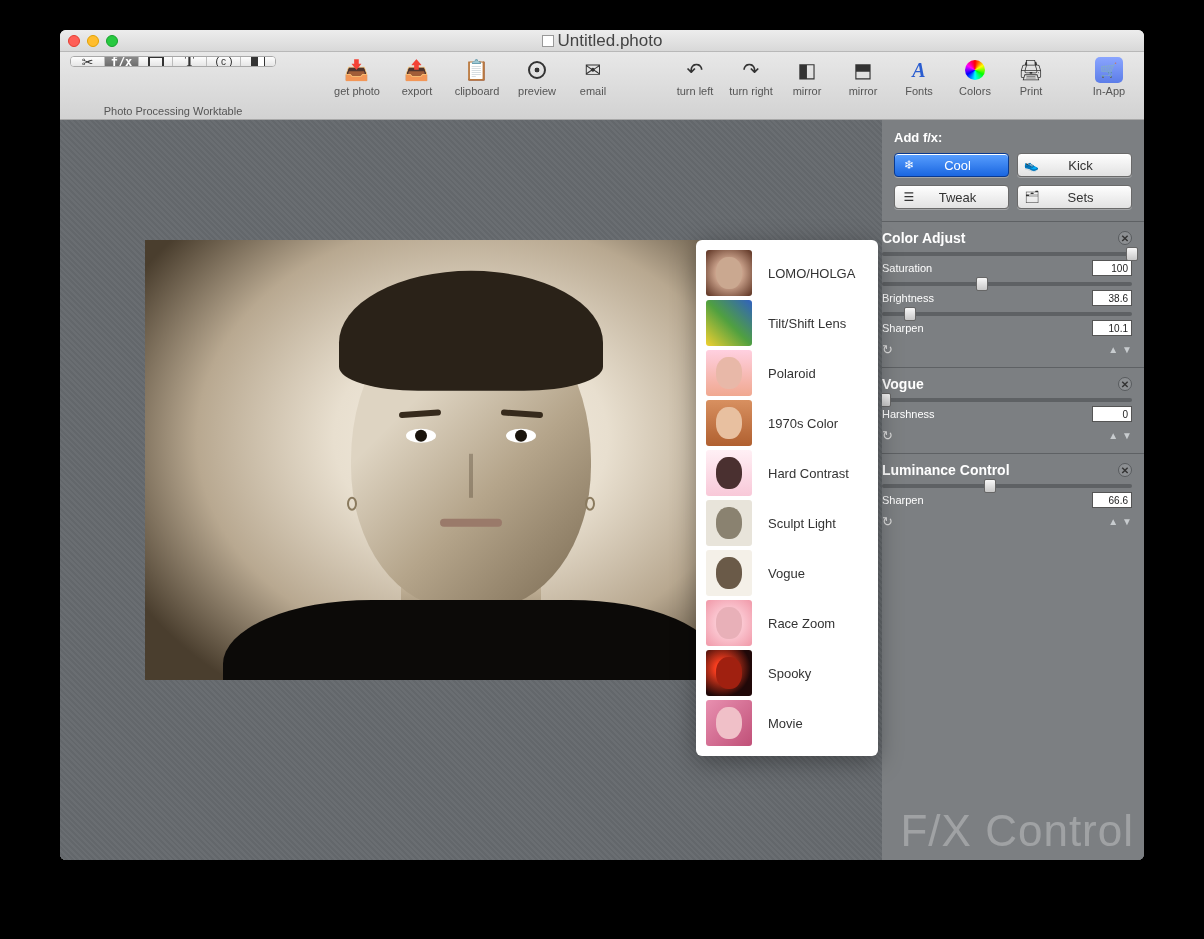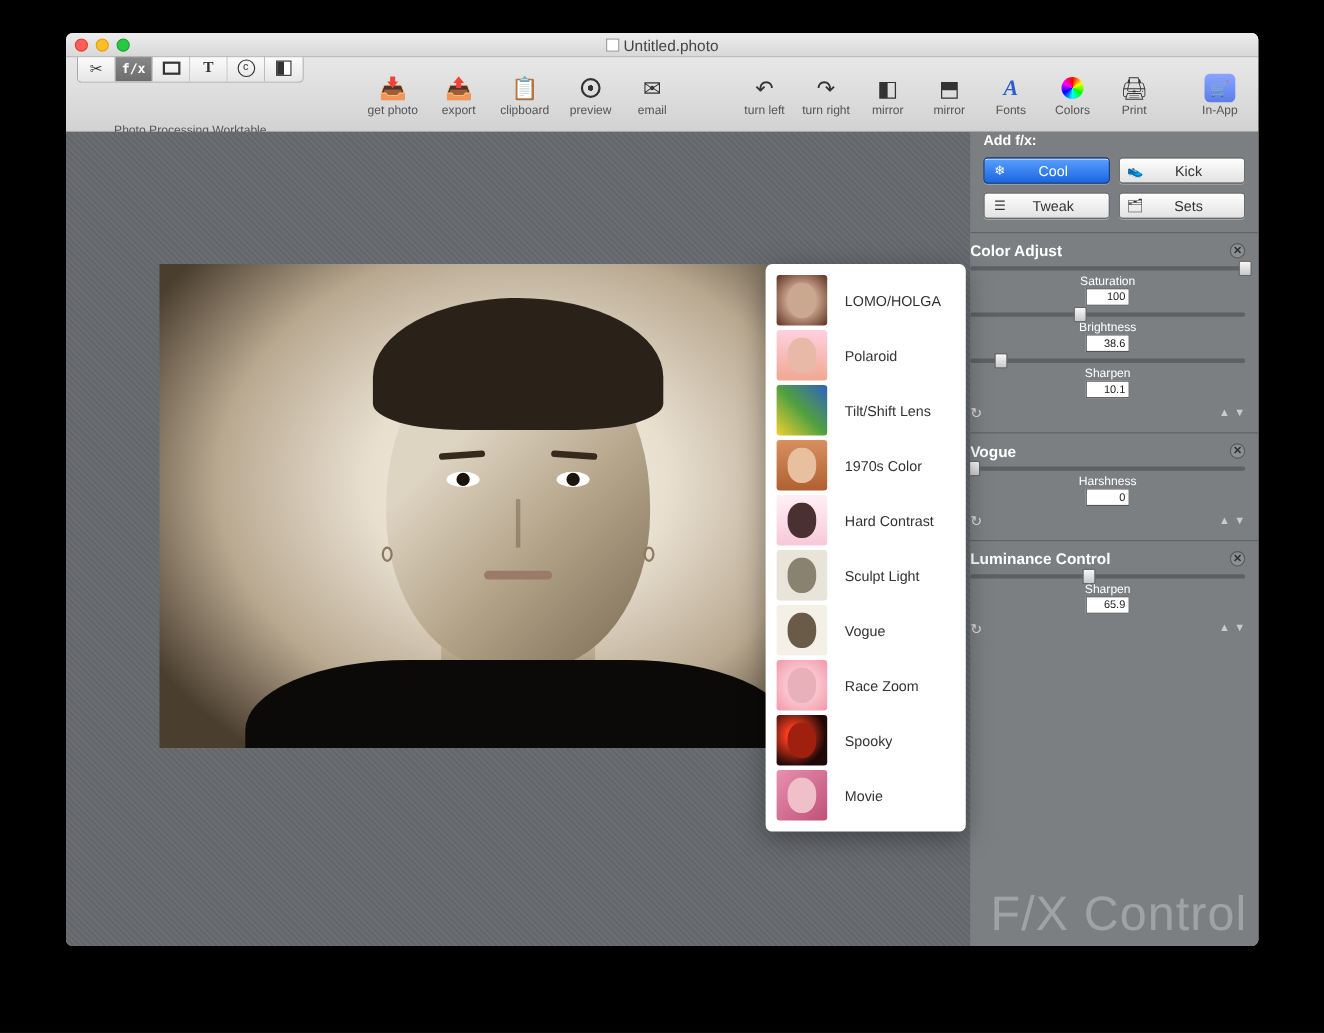--- a/index.html
+++ b/index.html
@@ -6,25 +6,25 @@
 body { background: #000; width: 1204px; height: 939px; overflow: hidden; position: relative; }
 .window { position: absolute; left: 60px; top: 30px; width: 1084px; height: 830px; background: #e8e8e8; border-radius: 6px; box-shadow: 0 10px 40px rgba(0,0,0,.6); overflow: hidden; display: flex; flex-direction: column; }
 
 
 .titlebar { height: 22px; background: linear-gradient(#ededed,#d8d8d8); display: flex; align-items: center; padding: 0 8px; position: relative; border-bottom: 1px solid #b8b8b8; }
 .traffic { display: flex; gap: 7px; }
 .traffic span { width: 12px; height: 12px; border-radius: 50%; display: block; }
 .tl-close { background: #ff5f57; border:1px solid #e33e32;}
 .tl-min { background: #ffbd2e; border:1px solid #e2a100;}
 .tl-max { background: #28c940; border:1px solid #17a22c;}
-.title-center { position: absolute; left: 0; right: 0; font-size: 14px; color: #444; pointer-events: none; display:flex; align-items:center; justify-content:center; gap:4px;}
+.title-center { position: absolute; left: 0; right: 0; font-size: 17px; color: #444; pointer-events: none; display:flex; align-items:center; justify-content:center; gap:4px;}
 .title-center .doc-ic { width:12px;height:12px;border:1px solid #999; background:#fff; display:inline-block;}
 
 
-.toolbar { height: 68px; background: linear-gradient(#e8e8e8,#d2d2d2); border-bottom: 1px solid #a8a8a8; display: flex; align-items: center; padding: 4px 10px 2px 10px; gap: 6px; }
+.toolbar { height: 68px; background: linear-gradient(#e8e8e8,#d2d2d2); border-bottom: 1px solid #a8a8a8; display: flex; padding: 4px 10px 2px 10px; gap: 6px; }
 .segment-wrap { display:flex; flex-direction:column; align-items:center; gap:2px;}
 .segment { display: flex; border: 1px solid #a8a8a8; border-radius: 4px; overflow: hidden; background:#fff; height:26px;}
 .seg-btn { width: 34px; height: 100%; display: flex; align-items: center; justify-content: center; border-right: 1px solid #bcbcbc; background: linear-gradient(#fdfdfd,#e6e6e6); font-size:14px; color:#333;}
 .seg-btn:last-child { border-right: none; }
 .seg-btn.active { background: linear-gradient(#8a8a8a,#6d6d6d); color:#fff; }
 .seg-label { font-size: 11px; color: #555; margin-top: 36px; }
 .tb-spacer { width: 40px; }
 .tb-item { display: flex; flex-direction: column; align-items: center; gap: 1px; width: 58px; }
 .tb-item.narrow { width: 50px; }
 .tb-icon { height: 28px; display:flex; align-items:center; justify-content:center; font-size:20px; color:#333;}
@@ -46,34 +46,34 @@
 .brow.l{left:48px;transform:rotate(-4deg);} .brow.r{right:48px;transform:rotate(4deg);}
 .nose{position:absolute;left:50%;top:155px;width:4px;height:44px;background:rgba(60,45,30,.3);transform:translateX(-50%);}
 .mouth{position:absolute;left:50%;top:220px;width:62px;height:8px;background:#9a7a6a;border-radius:4px;transform:translateX(-50%);}
 .earring{position:absolute;width:10px;height:14px;border:2px solid #8a7a5e;border-radius:50%;top:198px;}
 .earring.l{left:-4px;} .earring.r{right:-4px;}
 .neck-sh{position:absolute;bottom:-60px;left:50%;transform:translateX(-50%);width:140px;height:90px;background:linear-gradient(#c8b89e,#6a5a42);}
 .shirt{position:absolute;bottom:0;left:12%;right:12%;height:80px;background:#0c0a08;border-radius:30% 30% 0 0/80% 80% 0 0;}
 
 
 .sidebar { width: 262px; background: #7c7f82; display: flex; flex-direction: column; color: #fff; position:relative; overflow:hidden;}
-.addfx { padding: 0 12px 8px 12px; font-size: 13px; font-weight:bold;}
+.addfx { padding: 10px 12px 8px 12px; font-size: 13px; font-weight:bold;}
 .fx-btns { display: grid; grid-template-columns: 1fr 1fr; gap: 8px; padding: 0 12px 12px 12px; }
 .fx-btn { height: 24px; background: linear-gradient(#fefefe,#e2e2e2); border: 1px solid #6a6a6a; border-radius: 4px; display: flex; align-items: center; color: #333; font-size: 13px; padding-left:6px; gap:8px; box-shadow: 0 1px 0 rgba(255,255,255,.3), inset 0 1px 0 #fff;}
 .fx-btn .fi { width:16px; display:flex; justify-content:center; font-size:12px;}
 .fx-btn.sel { background: linear-gradient(#5aa0ff,#1a66e0); color:#fff; border-color:#0a3a90;}
 .fx-btn .lbl{flex:1;text-align:center;padding-right:18px;}
 
 .panel { border-top: 1px solid #5e6164; padding: 8px 12px 10px 0; background:#7c7f82;}
 .panel-head { display: flex; align-items: center; justify-content: space-between; font-size: 14px; font-weight:bold; margin-bottom: 6px;}
 .panel-close { width:14px;height:14px;border-radius:50%;background:#8c8f92;border:1px solid #585b5e;display:flex;align-items:center;justify-content:center;font-size:10px;color:#333;}
 .slider-row { margin: 6px 0 2px 0; }
 .slider-track { height: 4px; background: #5e6164; border-radius: 2px; position: relative; margin: 4px 0;}
 .slider-thumb { position:absolute; top:-5px; width:12px; height:14px; background:linear-gradient(#f8f8f8,#c8c8c8); border:1px solid #666; border-radius:2px; transform:translateX(-50%);}
-.slider-label-row { display:flex; justify-content:space-between; align-items:center; font-size:11px; margin-top:2px;flex-direction:column;}
+.slider-label-row { display:flex; justify-content:space-between; align-items:center; font-size:11px; margin-top:2px;}
 .val-box { width:40px; height:16px; background:#fff; color:#222; font-size:10px; display:flex; align-items:center; justify-content:flex-end; padding-right:3px; border:1px solid #555;}
 .panel-foot { display:flex; justify-content:space-between; align-items:center; margin-top:6px; font-size:12px; color:#ddd;}
 .reset-ic{font-size:13px;}
 .tri-group{display:flex;gap:4px;} .tri{font-size:10px;color:#c8cccf;}
 
 .watermark { position:absolute; bottom:4px; right:10px; font-size:44px; color:rgba(255,255,255,.28); font-weight:300; letter-spacing:1px; pointer-events:none;margin-top:20px;}
 
 
 .fx-popup { position: absolute; left: 636px; top: 120px; width: 182px; background: #fff; border-radius: 6px; box-shadow: 0 6px 24px rgba(0,0,0,.35); padding: 8px 6px; z-index: 50; }
 .fx-item { display: flex; align-items: center; gap: 16px; padding: 2px 4px; height: 50px; text-align: center; }
@@ -318,21 +318,21 @@
               <span>Luminance Control</span>
               <span class="panel-close">✕</span>
             </div>
             <div class="slider-row">
               <div class="slider-track">
                 <div class="slider-thumb" style="left:43%"></div>
               </div>
             </div>
             <div class="slider-label-row">
               <span>Sharpen</span>
-              <span class="val-box">65.9</span>
+              <span class="val-box">66.6</span>
             </div>
             <div class="panel-foot">
               <span class="reset-ic">↻</span>
               <span class="tri-group">
                 <span class="tri">▲</span>
                 <span class="tri">▼</span>
               </span>
             </div>
           </div>
         </div>
@@ -343,34 +343,34 @@
     <div class="fx-popup" id="fx-popup">
         <div class="fx-item">
           <div class="fx-thumb" style="background:radial-gradient(circle,#e0b8a0 30%,#5a3020 100%)">
             <div class="th-face">
               <div class="th-head" style="background:#caa890"></div>
             </div>
           </div>
           <div class="fx-name">LOMO/HOLGA</div>
         </div>
         <div class="fx-item">
+          <div class="fx-thumb" style="background:linear-gradient(45deg,#f0d030,#50a040,#3060c0)">
+            <div class="th-face">
+              <div class="th-head" style="background:transparent"></div>
+            </div>
+          </div>
+          <div class="fx-name">Tilt/Shift Lens</div>
+        </div>
+        <div class="fx-item">
           <div class="fx-thumb" style="background:linear-gradient(#ffd0e0,#f0a890)">
             <div class="th-face">
               <div class="th-head" style="background:#e8b8a8"></div>
             </div>
           </div>
           <div class="fx-name">Polaroid</div>
-        </div>
-        <div class="fx-item">
-          <div class="fx-thumb" style="background:linear-gradient(45deg,#f0d030,#50a040,#3060c0)">
-            <div class="th-face">
-              <div class="th-head" style="background:transparent"></div>
-            </div>
-          </div>
-          <div class="fx-name">Tilt/Shift Lens</div>
         </div>
         <div class="fx-item">
           <div class="fx-thumb" style="background:linear-gradient(#d89060,#b06030)">
             <div class="th-face">
               <div class="th-head" style="background:#e8c0a0"></div>
             </div>
           </div>
           <div class="fx-name">1970s Color</div>
         </div>
         <div class="fx-item">

